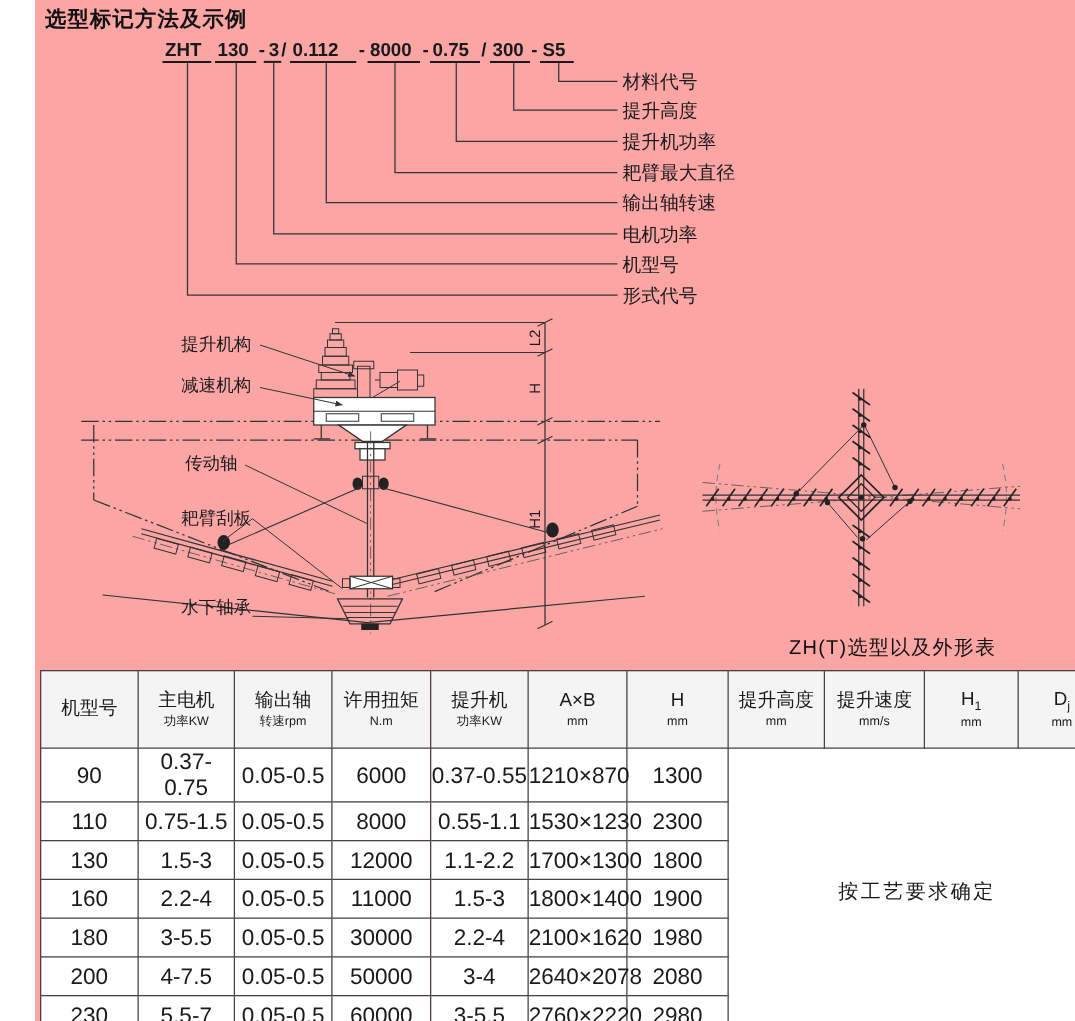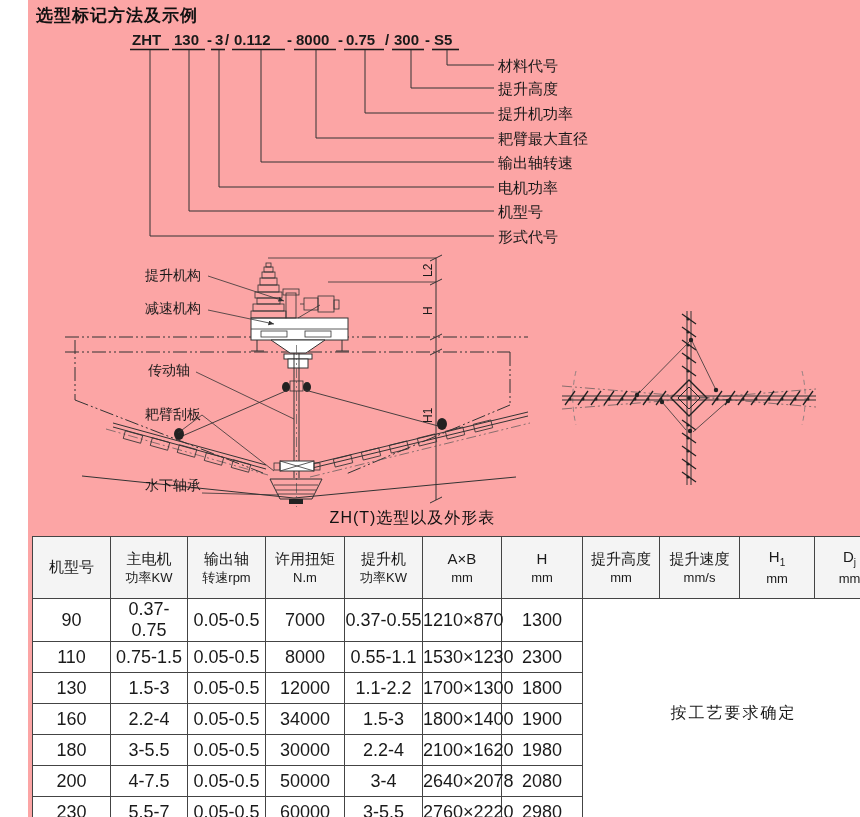--- a/index.html
+++ b/index.html
@@ -2,38 +2,38 @@
 <html><head>
 <meta charset="utf-8">
 <style>
   html,body{margin:0;padding:0;background:#ffffff;}
   #page{position:relative;width:860px;height:817px;background:#fca5a5;overflow:hidden;
         font-family:"Liberation Sans","DejaVu Sans",sans-serif;color:#1a1a1a;margin-left:28px;}
   #doc-title{position:absolute;left:8px;top:4px;font-size:17px;font-weight:600;letter-spacing:1px;color:#111;}
   #designation-svg{position:absolute;left:0;top:20px;}
   #side-view-svg{position:absolute;left:30px;top:253px;}
   #top-view-svg{position:absolute;left:522px;top:283px;}
-  #table-title{position:absolute;left:0;top:508px;width:769px;text-align:center;font-size:16px;color:#111;letter-spacing:1px;}
+  #table-title{position:absolute;left:0;top:508px;width:769px;text-align:right;font-size:16px;color:#111;letter-spacing:1px;}
   .svg-text{font-family:"Liberation Sans","DejaVu Sans",sans-serif;fill:#1a1a1a;}
   .code-text{font-size:15px;font-weight:600;}
   .label-text{font-size:15px;}
   .part-text{font-size:14px;}
   .dim-text{font-size:12px;}
   .thin{stroke:#333;stroke-width:1;fill:none;}
   .thin2{stroke:#333;stroke-width:0.8;fill:none;}
   .dashdot{stroke:#333;stroke-width:1;fill:none;stroke-dasharray:14 3 2 3 2 3;}
   .dashdot-thin{stroke:#555;stroke-width:0.7;fill:none;stroke-dasharray:10 3 2 3 2 3;}
   .whiteblock{fill:#ffffff;stroke:#333;stroke-width:1;}
   #spec-table{position:absolute;left:4px;top:536px;width:852px;height:281px;border-collapse:collapse;table-layout:fixed;}
   #spec-table th,#spec-table td{border:1px solid #444;text-align:center;vertical-align:middle;padding:0;
         font-family:"Liberation Sans","DejaVu Sans",sans-serif;color:#1a1a1a;}
   #spec-table thead tr{height:62px;}
   #spec-table tbody tr{height:31px;}
   #spec-table th{background:#f4f4f4;font-weight:normal;font-size:15px;line-height:1.35;}
-  #spec-table th .unit{font-size:13px;}
+  #spec-table th .unit{font-size:10px;}
   #spec-table td{font-size:18px;background:#ffffff;}
   #spec-table td.merged{font-size:16px;letter-spacing:2px;}
   sub{font-size:10px;}
 </style>
 </head>
 <body>
 
 <div id="page">
 
   <div id="doc-title">选型标记方法及示例</div>
@@ -369,21 +369,21 @@
             <div>D<sub>j</sub></div>
             <div class="unit">mm</div>
           </th>
         </tr>
       </thead>
     <tbody>
         <tr>
           <td>90</td>
           <td>0.37-0.75</td>
           <td>0.05-0.5</td>
-          <td>7000</td>
+          <td>6000</td>
           <td>0.37-0.55</td>
           <td>1210×870</td>
           <td>1300</td>
           <td class="merged" rowspan="7" colspan="4">按工艺要求确定</td>
         </tr>
         <tr>
           <td>110</td>
           <td>0.75-1.5</td>
           <td>0.05-0.5</td>
           <td>8000</td>
@@ -397,21 +397,21 @@
           <td>0.05-0.5</td>
           <td>12000</td>
           <td>1.1-2.2</td>
           <td>1700×1300</td>
           <td>1800</td>
         </tr>
         <tr>
           <td>160</td>
           <td>2.2-4</td>
           <td>0.05-0.5</td>
-          <td>34000</td>
+          <td>11000</td>
           <td>1.5-3</td>
           <td>1800×1400</td>
           <td>1900</td>
         </tr>
         <tr>
           <td>180</td>
           <td>3-5.5</td>
           <td>0.05-0.5</td>
           <td>30000</td>
           <td>2.2-4</td>

